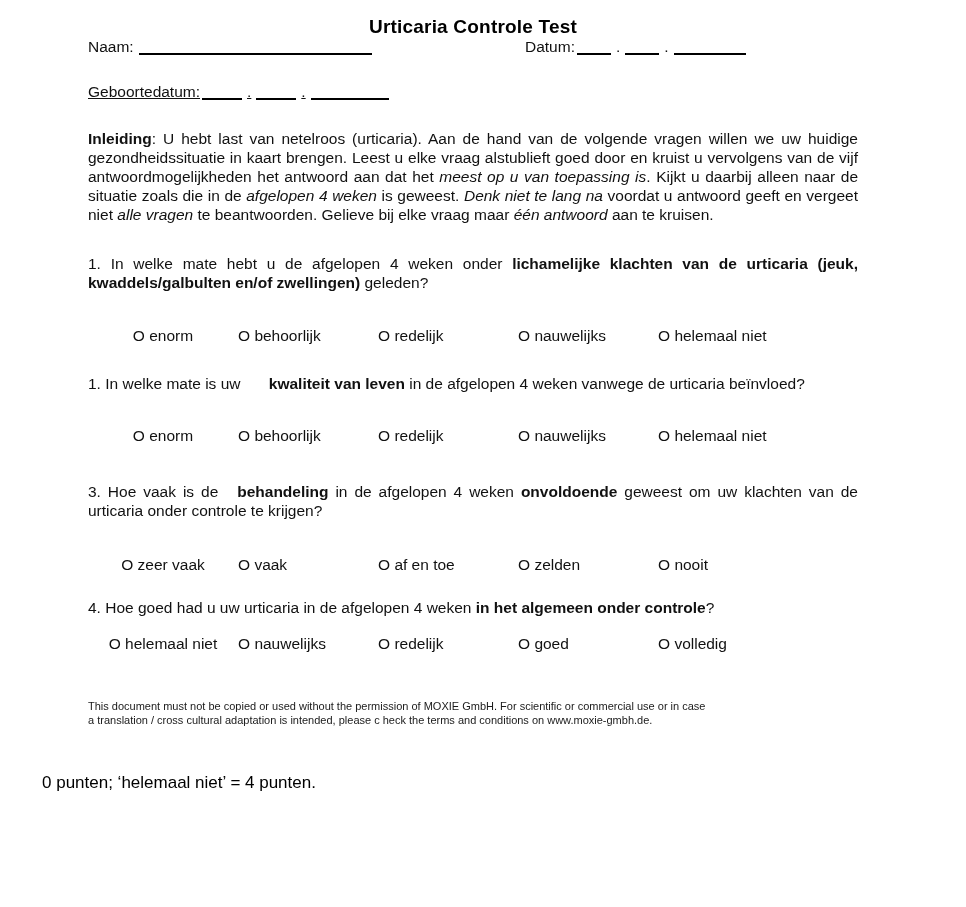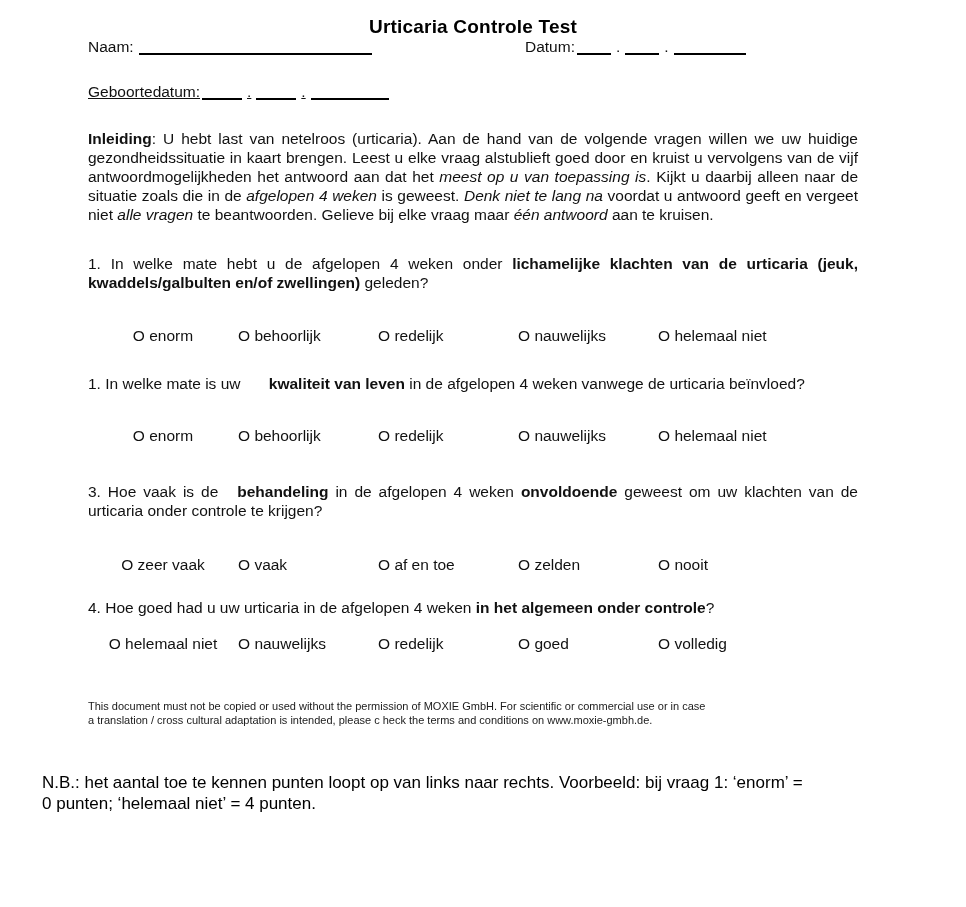--- a/index.html
+++ b/index.html
@@ -220,16 +220,15 @@
     </section>
 
     <p class="footer">
       <span class="fline">This document must not be copied or used without the permission of MOXIE GmbH. For scientific or commercial use or in case</span>
       <span class="fline">a translation / cross cultural adaptation is intended, please c heck the terms and conditions on www.moxie-gmbh.de.</span>
     </p>
 
   </div>
 
   <div class="nb">
-    <span class="nbline">N.B.: het aantal toe te kennen punten loopt op van links naar rechts. Voorbeeld: bij vraag 1: ‘enorm’ =</span>
     <span class="nbline">0 punten; ‘helemaal niet’ = 4 punten.</span>
   </div>
 </div>
 
 </body></html>

